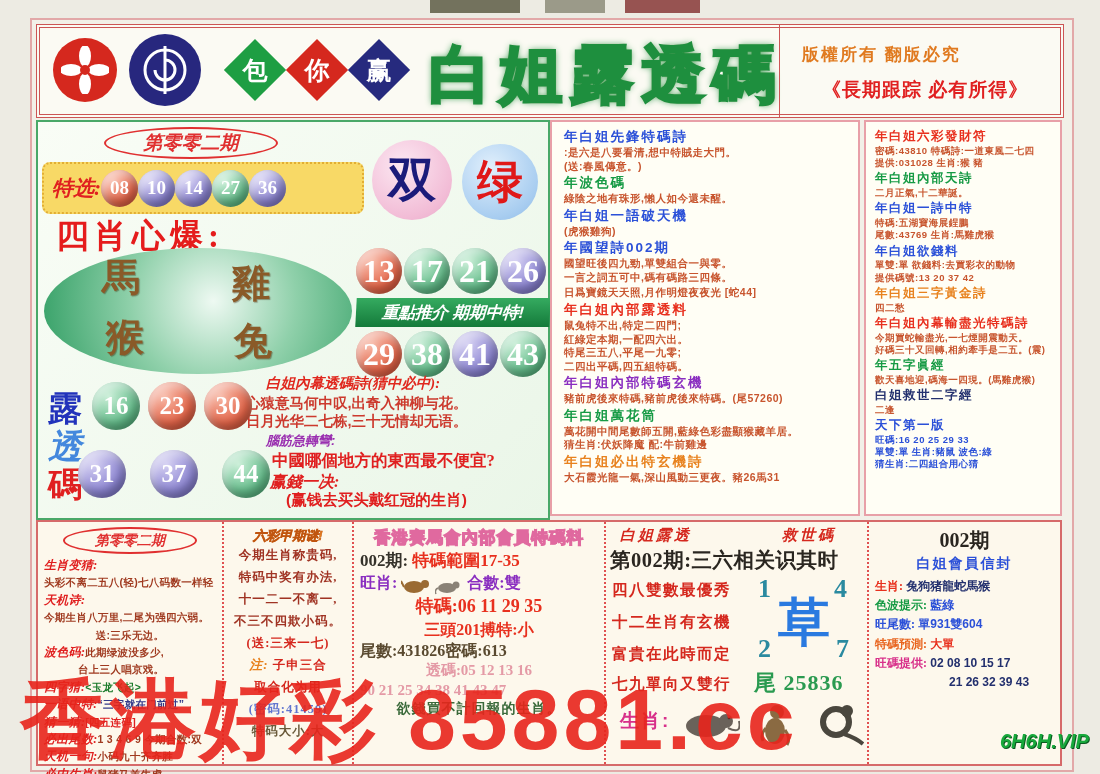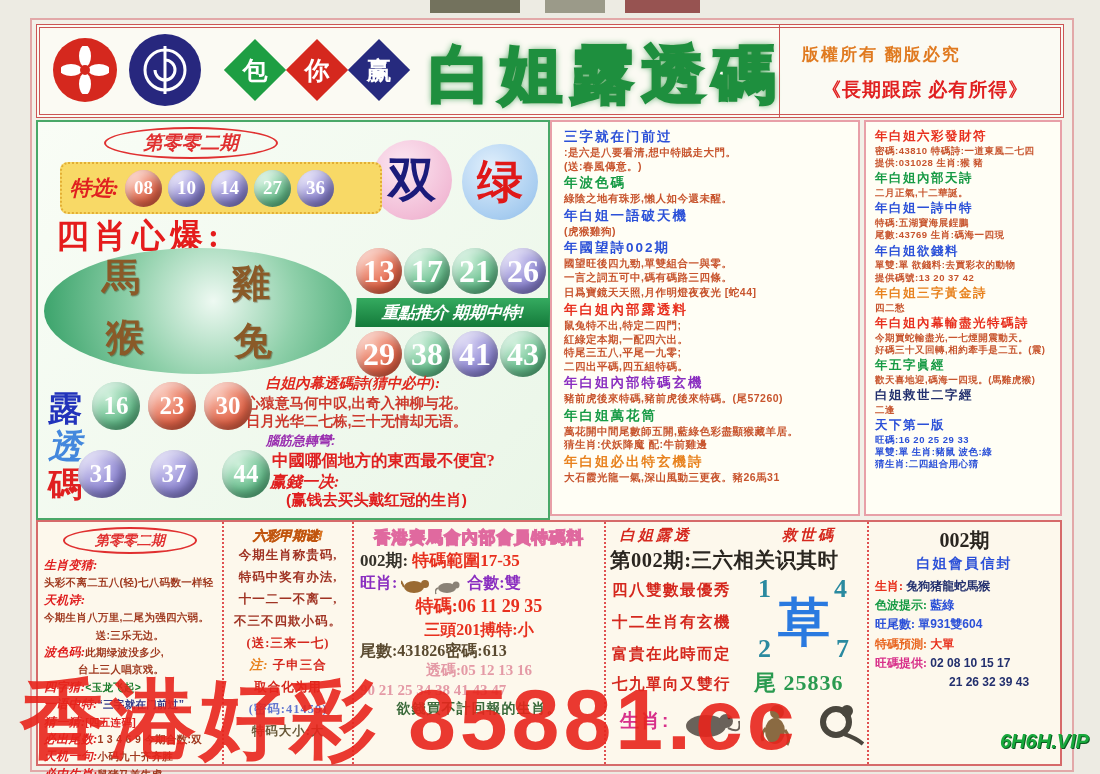--- a/index.html
+++ b/index.html
@@ -14,21 +14,21 @@
   .d1{left:196px;background:#1e9e43;} .d2{left:258px;background:#d5281e;} .d3{left:320px;background:#262a7e;}
   .diamond span{transform:rotate(-45deg);color:#fff;font-weight:bold;font-size:25px;font-family:"Liberation Serif",serif;}
   .main-title{position:absolute;left:392px;top:8px;font-size:62px;font-weight:900;letter-spacing:9px;color:#fffdf6;-webkit-text-stroke:3px #1e8f3e;text-shadow:0 0 2px #f06a2a,0 0 7px #1e8f3e;white-space:nowrap;font-family:"Liberation Sans",sans-serif;}
   .hdr-right{position:absolute;left:742px;top:0;width:284px;height:100%;border-left:1px solid #cc5555;}
   .copy1{position:absolute;left:22px;top:18px;color:#e07a20;font-weight:bold;font-size:17px;letter-spacing:2px;}
   .copy2{position:absolute;left:42px;top:52px;color:#e02020;font-weight:bold;font-size:19px;letter-spacing:1px;}
   .top-artifact{position:absolute;top:0;height:13px;background:#4a4a30;opacity:.75;}
   
   .panel-left{position:absolute;left:36px;top:120px;width:510px;height:396px;border:2px solid #49a868;background:linear-gradient(135deg,#f9fdf6,#eaf6e8);}
   .issue-oval{position:absolute;left:66px;top:5px;width:170px;height:28px;border:2px solid #e03030;border-radius:50%;color:#e03030;font-style:italic;font-weight:bold;font-size:19px;display:flex;align-items:center;justify-content:center;font-family:"Liberation Serif",serif;}
-  .tx-strip{position:absolute;left:4px;top:40px;width:322px;height:52px;background:#f8d966;border:2px dotted #e2ae34;border-radius:8px;display:flex;align-items:center;gap:6px;padding:0 8px;box-sizing:border-box;margin-left:18px;}
+  .tx-strip{position:absolute;left:4px;top:40px;width:322px;height:52px;background:#f8d966;border:2px dotted #e2ae34;border-radius:8px;display:flex;align-items:center;gap:0;padding:0 8px;box-sizing:border-box;}
   .tx-label{color:#e02020;font-weight:bold;font-style:italic;font-size:21px;white-space:nowrap;font-family:"Liberation Serif",serif;}
   .ball{border-radius:50%;display:flex;align-items:center;justify-content:center;color:#fff;font-weight:bold;font-family:"Liberation Serif",serif;box-shadow:inset -4px -6px 9px rgba(0,0,0,.28),inset 4px 6px 8px rgba(255,255,255,.55);flex:0 0 auto;}
   .b-red{background:radial-gradient(circle at 35% 30%,#f7b8a6,#e4664a 60%,#c64a30);}
   .b-purple{background:radial-gradient(circle at 35% 30%,#d3cef2,#8d86d2 60%,#6e65b8);}
   .b-green{background:radial-gradient(circle at 35% 30%,#c8eed6,#66bd8c 60%,#3f9e68);}
   .s36{width:37px;height:37px;font-size:19px;}
   .s46{width:46px;height:46px;font-size:32px;}
   .s48{width:48px;height:48px;font-size:25px;}
   .circ-shuang{position:absolute;left:334px;top:18px;width:80px;height:80px;border-radius:50%;background:radial-gradient(circle at 38% 32%,#fce8f2,#f2bcd6 70%,#e8a6c8);display:flex;align-items:center;justify-content:center;color:#1b1b7a;font-size:48px;font-weight:900;}
   .circ-lv{position:absolute;left:424px;top:22px;width:76px;height:76px;border-radius:50%;background:radial-gradient(circle at 38% 32%,#e2f0fc,#a8cdf0 70%,#8cb8e6);display:flex;align-items:center;justify-content:center;color:#e01818;font-size:46px;font-weight:900;}
@@ -191,21 +191,21 @@
     </div>
     <div class="low-row2">
       <div class="ball s48 b-purple">31</div>
       <div class="ball s48 b-purple">37</div>
       <div class="ball s48 b-green">44</div>
     </div>
   </div>
 
   <div class="panel-mid">
     <div class="sec">
-      <div class="sec-h hc-blue">三字就在门前过</div>
+      <div class="sec-h hc-blue">年白姐先鋒特碼詩</div>
       <div class="sec-l">:是六是八要看清,想中特賊走大門。</div>
       <div class="sec-l">(送:春風傳意。)</div>
     </div>
     <div class="sec">
       <div class="sec-h hc-green">年波色碼</div>
       <div class="sec-l">綠陰之地有珠形,懶人如今還未醒。</div>
     </div>
     <div class="sec">
       <div class="sec-h hc-blue">年白姐一語破天機</div>
       <div class="sec-l">(虎猴雞狗)</div>
@@ -246,21 +246,21 @@
       <div class="sec-l">密碼:43810 特碼詩:一道東風二七四</div>
       <div class="sec-l">提供:031028 生肖:猴 豬</div>
     </div>
     <div class="sec">
       <div class="sec-h hc-green">年白姐內部天詩</div>
       <div class="sec-l">二月正氣,十二華誕。</div>
     </div>
     <div class="sec">
       <div class="sec-h hc-blue">年白姐一詩中特</div>
       <div class="sec-l">特碼:五湖寶海展鋥鵬</div>
-      <div class="sec-l">尾數:43769 生肖:碼海一四現</div>
+      <div class="sec-l">尾數:43769 生肖:馬雞虎猴</div>
     </div>
     <div class="sec">
       <div class="sec-h hc-blue">年白姐欲錢料</div>
       <div class="sec-l">單雙:單 欲錢料:去買彩衣的動物</div>
       <div class="sec-l">提供碼號:13 20 37 42</div>
     </div>
     <div class="sec">
       <div class="sec-h hc-orange">年白姐三字黃金詩</div>
       <div class="sec-l">四二愁</div>
     </div>

